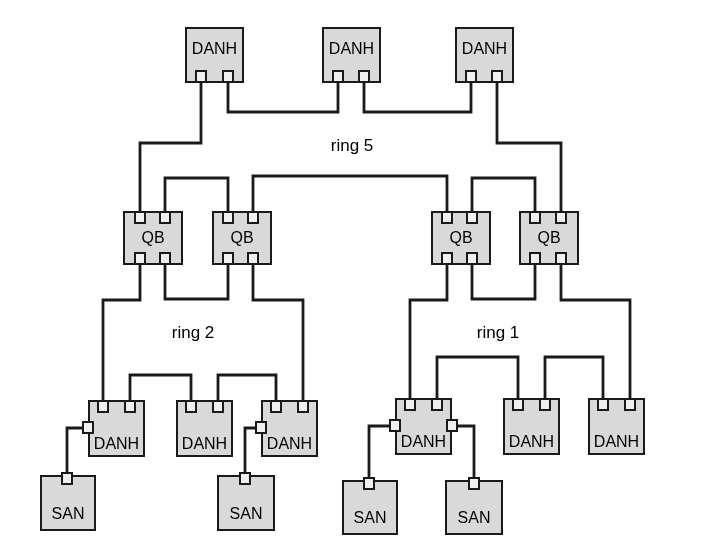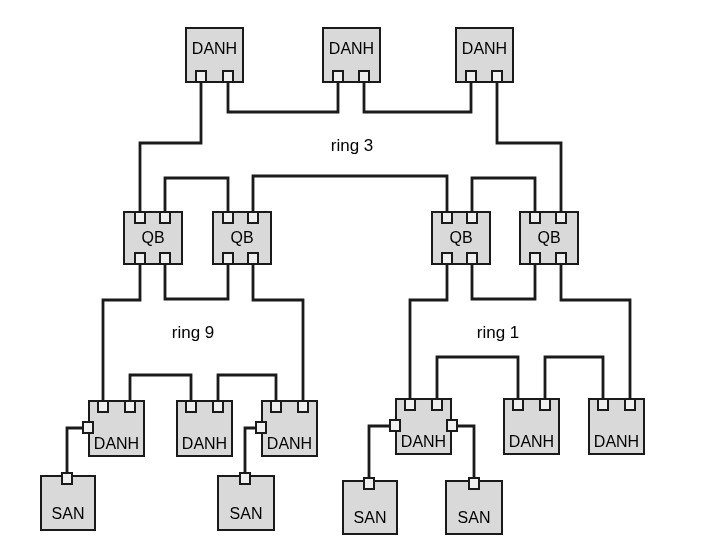--- a/index.html
+++ b/index.html
@@ -169,17 +169,17 @@
       <div class="node san" style="left: 342px; top: 480px; width: 56px; height: 55px; background: rgb(217, 217, 217); border-color: rgb(26, 26, 26);">
         <span class="node-label" style="color: rgb(0, 0, 0);">SAN</span>
       </div>
       <div class="port" style="background: rgb(240, 240, 240); border-color: rgb(26, 26, 26); left: 363px; top: 477px;"></div>
       <div class="node san" style="left: 445px; top: 480px; width: 58px; height: 55px; background: rgb(217, 217, 217); border-color: rgb(26, 26, 26);">
         <span class="node-label" style="color: rgb(0, 0, 0);">SAN</span>
       </div>
       <div class="port" style="background: rgb(240, 240, 240); border-color: rgb(26, 26, 26); left: 468px; top: 477px;"></div>
     </div>
   <div>
-      <div class="ring-label" style="left: 352px; top: 146px; color: rgb(0, 0, 0);">ring 3</div>
-      <div class="ring-label" style="left: 193px; top: 333px; color: rgb(0, 0, 0);">ring 9</div>
+      <div class="ring-label" style="left: 352px; top: 146px; color: rgb(0, 0, 0);">ring 5</div>
+      <div class="ring-label" style="left: 193px; top: 333px; color: rgb(0, 0, 0);">ring 2</div>
       <div class="ring-label" style="left: 498px; top: 333px; color: rgb(0, 0, 0);">ring 1</div>
     </div>
 </div>
 
 </body></html>

